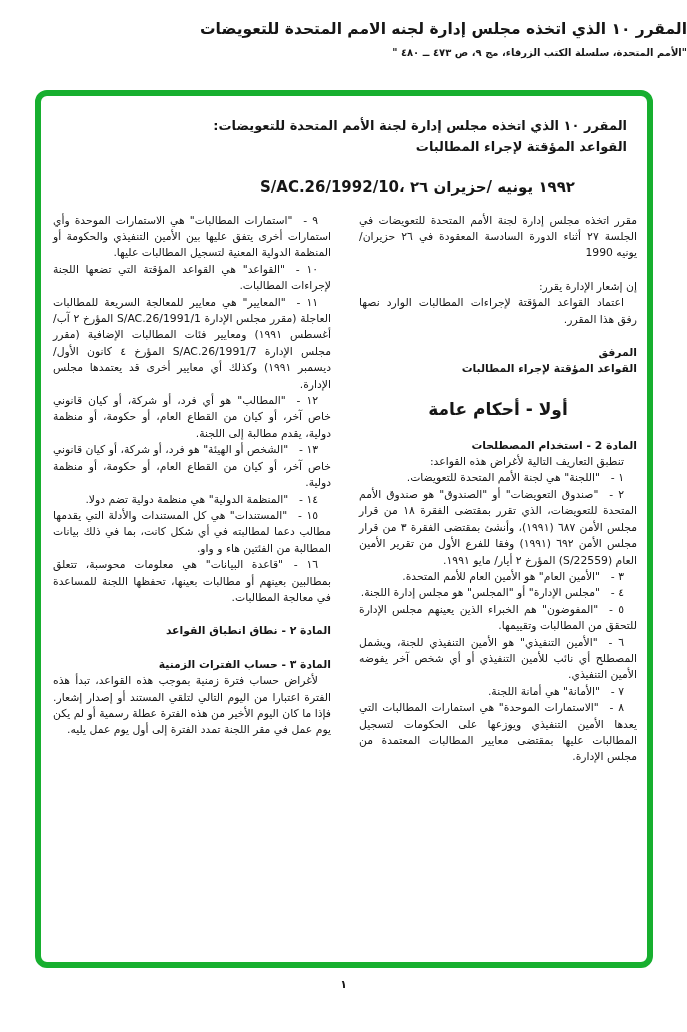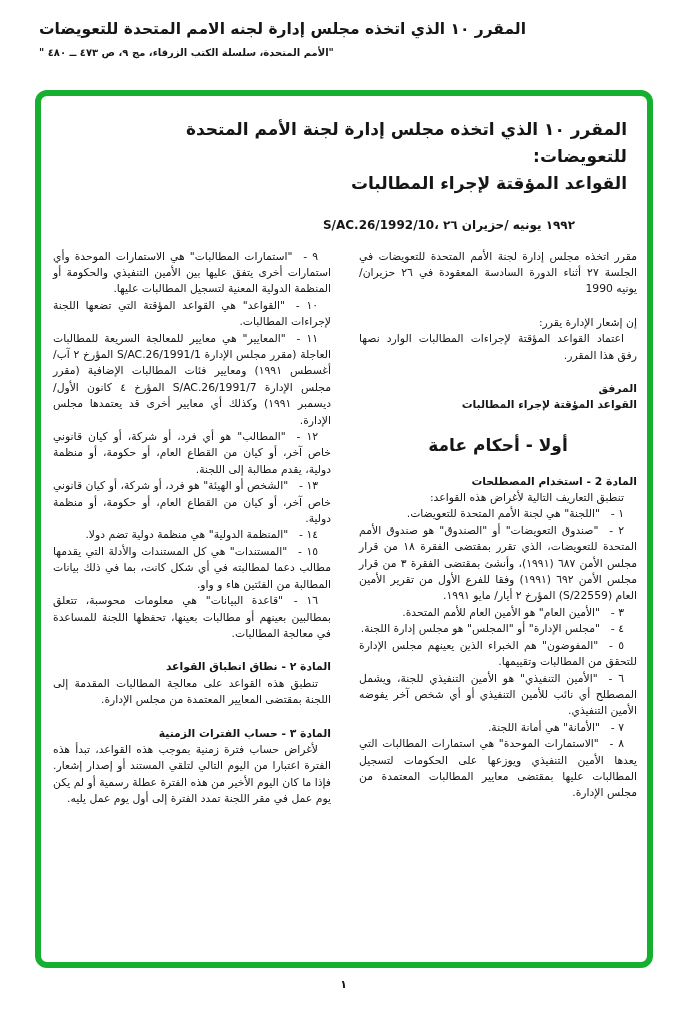--- a/index.html
+++ b/index.html
@@ -6,46 +6,46 @@
   html, body { margin: 0; padding: 0; }
   body {
     width: 687px; height: 1032px;
     background: #ffffff;
     color: #161616;
     font-family: "DejaVu Sans", "Liberation Sans", sans-serif;
     position: relative;
     overflow: hidden;
   }
   
-  .page-header { padding-top: 20px; text-align: left; direction: rtl; padding-left: 39px; }
+  .page-header { padding-top: 20px; text-align: right; direction: rtl; padding-left: 39px; }
   .doc-title { font-size: 15.5px; font-weight: bold; letter-spacing: .2px; }
   .doc-subtitle { margin-top: 9px; font-size: 10px; font-weight: bold; }
   
   .green-frame {
     position: absolute;
     left: 35px; top: 90px;
     width: 618px; height: 878px;
     border: 6px solid #17af2f;
     border-radius: 12px;
     background: #ffffff;
     direction: rtl;
   }
   .frame-title {
     margin: 20px 20px 0 120px;
     text-align: right;
     font-weight: bold;
-    font-size: 17px;
+    font-size: 13px;
     line-height: 1.6;
   }
   .doc-ref {
     margin: 20px 72px 0 0;
     text-align: right;
     direction: rtl;
     font-weight: bold;
-    font-size: 12px;
+    font-size: 15px;
     white-space: nowrap;
   }
   
   .columns {
     display: flex;
     direction: rtl;
     gap: 28px;
     margin: 17px 10px 0 12px;
   }
   .col {
@@ -113,20 +113,19 @@
     <div class="col">
         <p class="n">٩ - "استمارات المطالبات" هي الاستمارات الموحدة وأي استمارات أخرى يتفق عليها بين الأمين التنفيذي والحكومة أو المنظمة الدولية المعنية لتسجيل المطالبات عليها.</p>
         <p class="n">١٠ - "القواعد" هي القواعد المؤقتة التي تضعها اللجنة لإجراءات المطالبات.</p>
         <p class="n">١١ - "المعايير" هي معايير للمعالجة السريعة للمطالبات العاجلة (مقرر مجلس الإدارة S/AC.26/1991/1 المؤرخ ٢ آب/ أغسطس ١٩٩١) ومعايير فئات المطالبات الإضافية (مقرر مجلس الإدارة S/AC.26/1991/7 المؤرخ ٤ كانون الأول/ ديسمبر ١٩٩١) وكذلك أي معايير أخرى قد يعتمدها مجلس الإدارة.</p>
         <p class="n">١٢ - "المطالب" هو أي فرد، أو شركة، أو كيان قانوني خاص آخر، أو كيان من القطاع العام، أو حكومة، أو منظمة دولية، يقدم مطالبة إلى اللجنة.</p>
         <p class="n">١٣ - "الشخص أو الهيئة" هو فرد، أو شركة، أو كيان قانوني خاص آخر، أو كيان من القطاع العام، أو حكومة، أو منظمة دولية.</p>
         <p class="n">١٤ - "المنظمة الدولية" هي منظمة دولية تضم دولا.</p>
         <p class="n">١٥ - "المستندات" هي كل المستندات والأدلة التي يقدمها مطالب دعما لمطالبته في أي شكل كانت، بما في ذلك بيانات المطالبة من الفئتين هاء و واو.</p>
         <p class="n">١٦ - "قاعدة البيانات" هي معلومات محوسبة، تتعلق بمطالبين بعينهم أو مطالبات بعينها، تحفظها اللجنة للمساعدة في معالجة المطالبات.</p>
         <p class="b">المادة ٢ - نطاق انطباق القواعد</p>
-        <p class="n">تنطبق هذه القواعد على معالجة المطالبات المقدمة إلى اللجنة بمقتضى المعايير المعتمدة من مجلس الإدارة.</p>
         <p class="b">المادة ٣ - حساب الفترات الزمنية</p>
         <p class="n">لأغراض حساب فترة زمنية بموجب هذه القواعد، تبدأ هذه الفترة اعتبارا من اليوم التالي لتلقي المستند أو إصدار إشعار. فإذا ما كان اليوم الأخير من هذه الفترة عطلة رسمية أو لم يكن يوم عمل في مقر اللجنة تمدد الفترة إلى أول يوم عمل يليه.</p>
       </div>
   </div>
 </section>
 
 <div class="page-number">١</div>
 
 </body></html>

